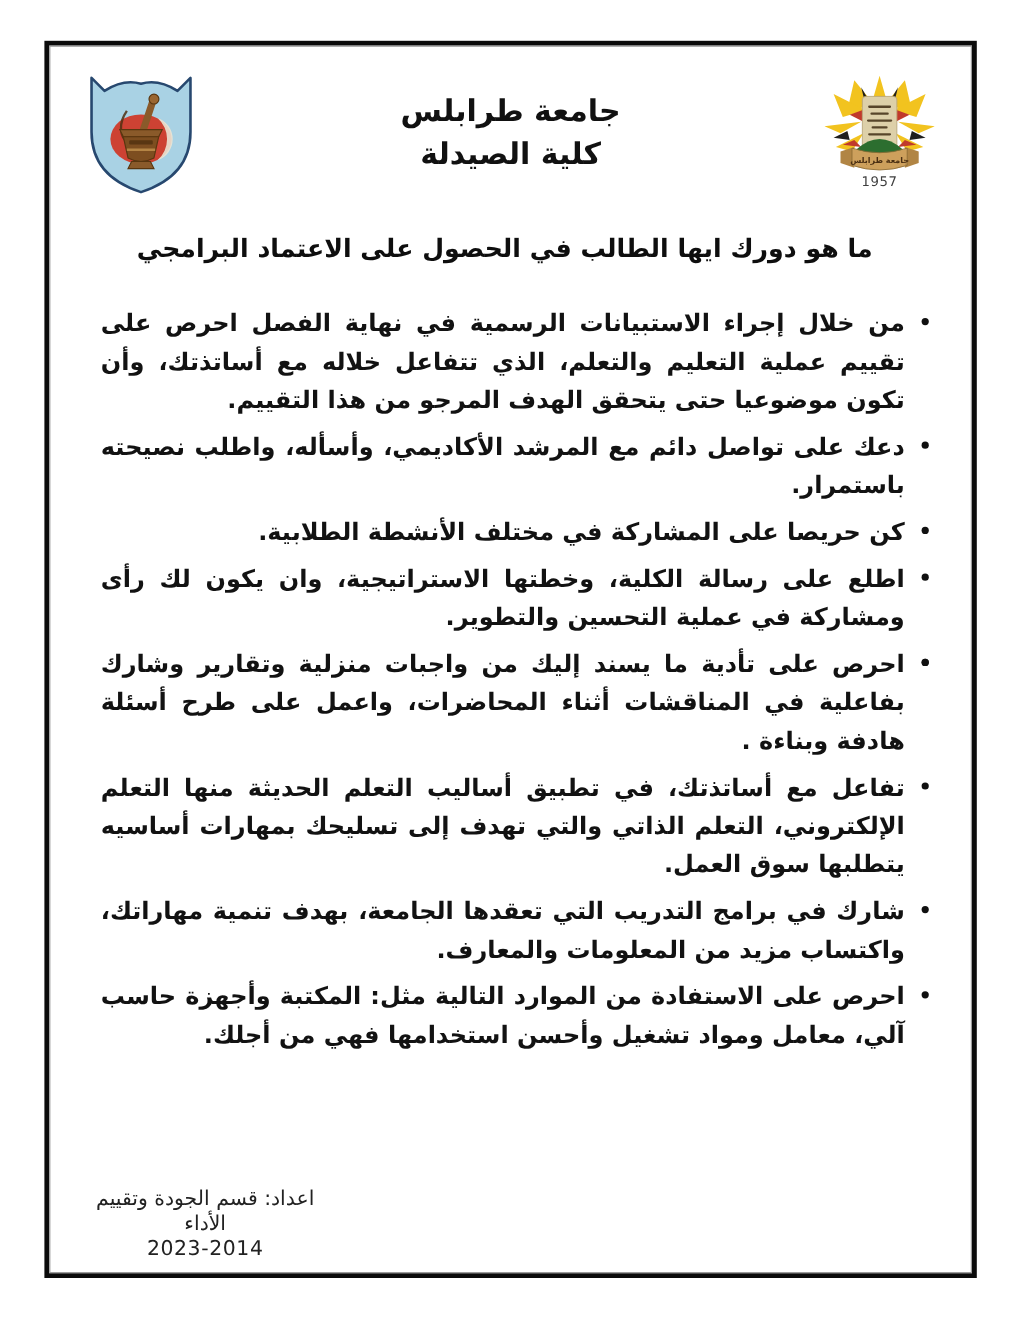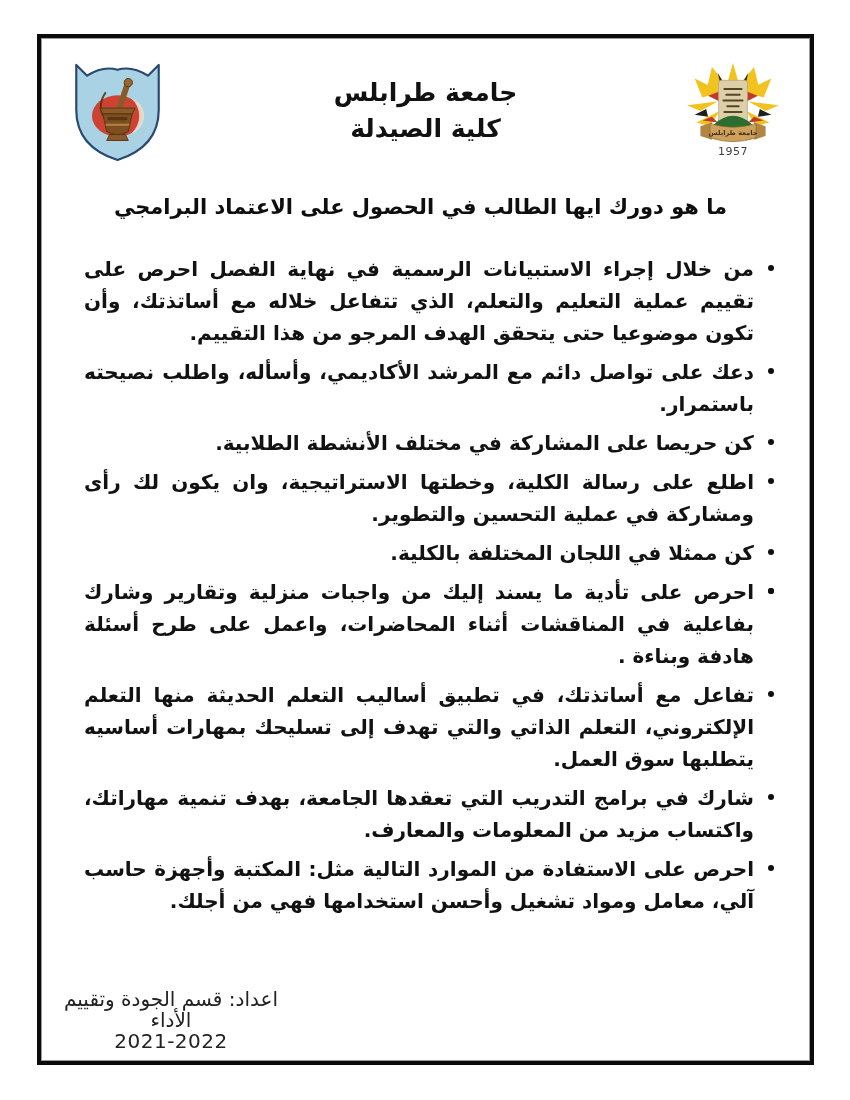--- a/index.html
+++ b/index.html
@@ -76,21 +76,21 @@
     border-radius: 50%;
     background: #101010;
   }
   
   .footer {
     position: absolute;
     left: 20px; top: 950px;
     width: 218px;
     direction: rtl;
     text-align: center;
-    font-size: 20px;
+    font-size: 17px;
     line-height: 21px;
     color: #222;
   }
   .footer .year {
     direction: ltr;
     unicode-bidi: isolate;
     display: inline-block;
     letter-spacing: 0.5px;
   }
 </style>
@@ -163,27 +163,26 @@
       <div>كلية الصيدلة</div>
     </div>
 
     <div class="doc-title">ما هو دورك ايها الطالب في الحصول على الاعتماد البرامجي</div>
 
     <ul class="bullets">
       <li><span class="dot"></span><span>من خلال إجراء الاستبيانات الرسمية في نهاية الفصل احرص على تقييم عملية التعليم والتعلم، الذي تتفاعل خلاله مع أساتذتك، وأن تكون موضوعيا حتى يتحقق الهدف المرجو من هذا التقييم.</span></li>
       <li><span class="dot"></span><span>دعك على تواصل دائم مع المرشد الأكاديمي، وأسأله، واطلب نصيحته باستمرار.</span></li>
       <li><span class="dot"></span><span>كن حريصا على المشاركة في مختلف الأنشطة الطلابية.</span></li>
       <li><span class="dot"></span><span>اطلع على رسالة الكلية، وخطتها الاستراتيجية، وان يكون لك رأى ومشاركة في عملية التحسين والتطوير.</span></li>
-      <li><span class="dot"></span><span>كن ممثلا في اللجان المختلفة بالكلية.</span></li>
       <li><span class="dot"></span></li>
       <li><span class="dot"></span><span>احرص على تأدية ما يسند إليك من واجبات منزلية وتقارير وشارك بفاعلية في المناقشات أثناء المحاضرات، واعمل على طرح أسئلة هادفة وبناءة .</span></li>
       <li><span class="dot"></span><span>تفاعل مع أساتذتك، في تطبيق أساليب التعلم الحديثة منها التعلم الإلكتروني، التعلم الذاتي والتي تهدف إلى تسليحك بمهارات أساسيه يتطلبها سوق العمل.</span></li>
       <li><span class="dot"></span><span>شارك في برامج التدريب التي تعقدها الجامعة، بهدف تنمية مهاراتك، واكتساب مزيد من المعلومات والمعارف.</span></li>
       <li><span class="dot"></span><span>احرص على الاستفادة من الموارد التالية مثل: المكتبة وأجهزة حاسب آلي، معامل ومواد تشغيل وأحسن استخدامها فهي من أجلك.</span></li>
     </ul>
 
     <div class="footer">
       <div>اعداد: قسم الجودة وتقييم الأداء</div>
-      <div><span class="year">2021-2022</span></div>
+      <div><span class="year">2023-2014</span></div>
     </div>
 
   </div>
 </div>
 
 </body></html>

